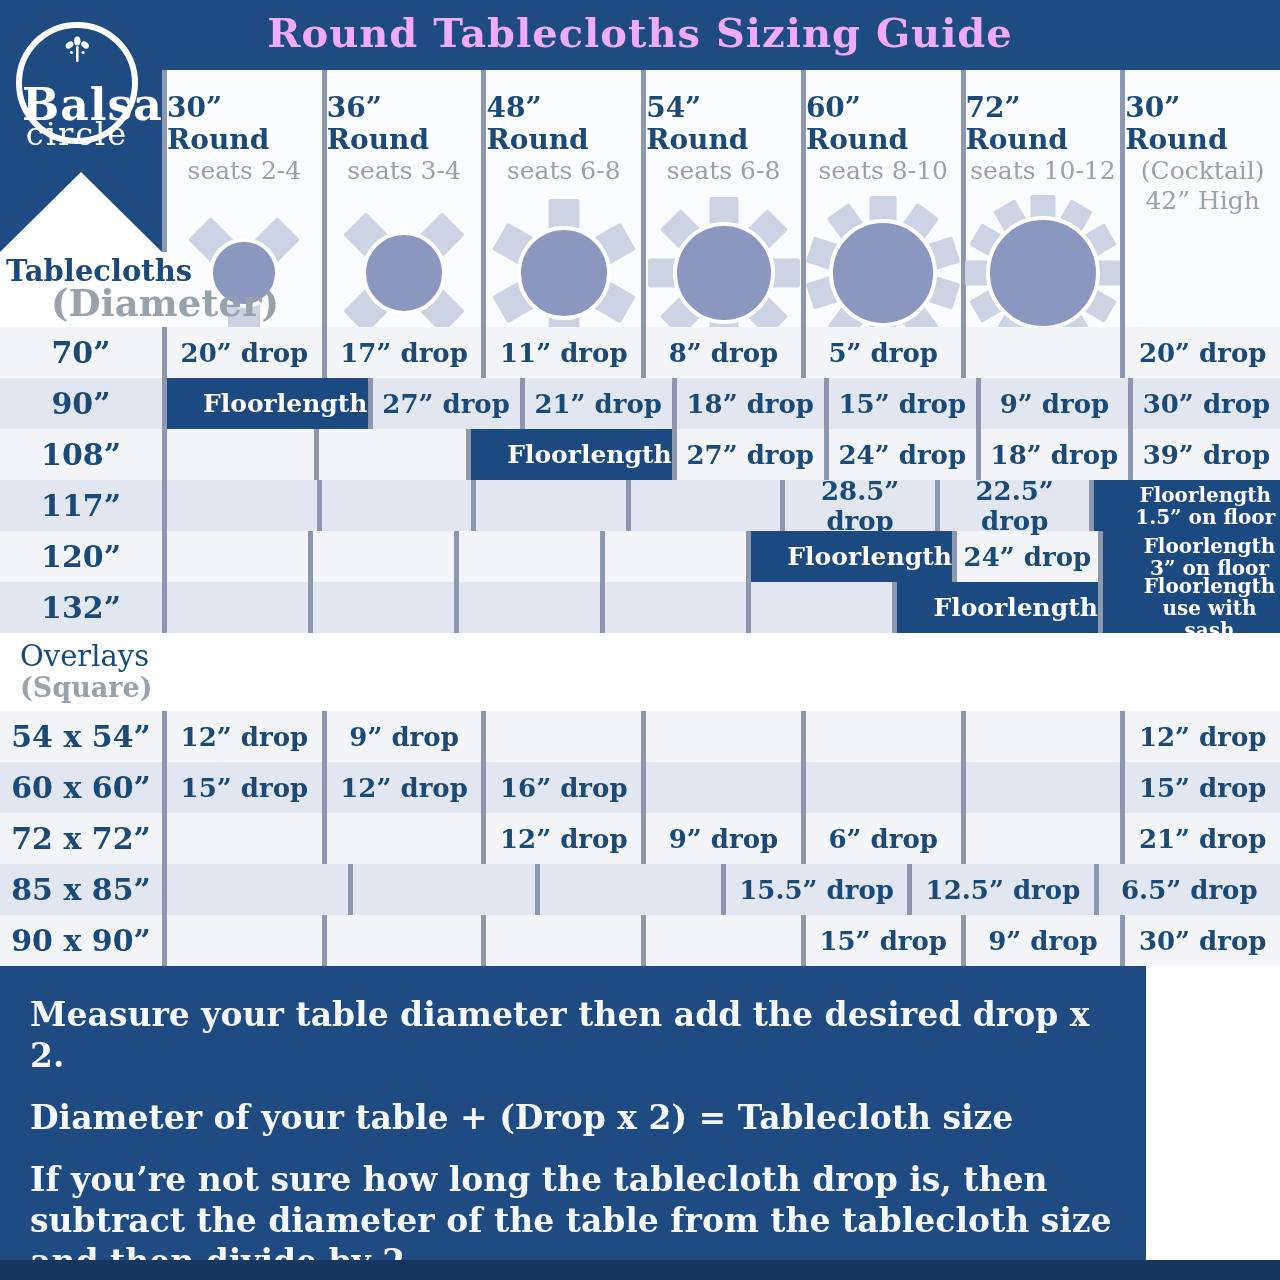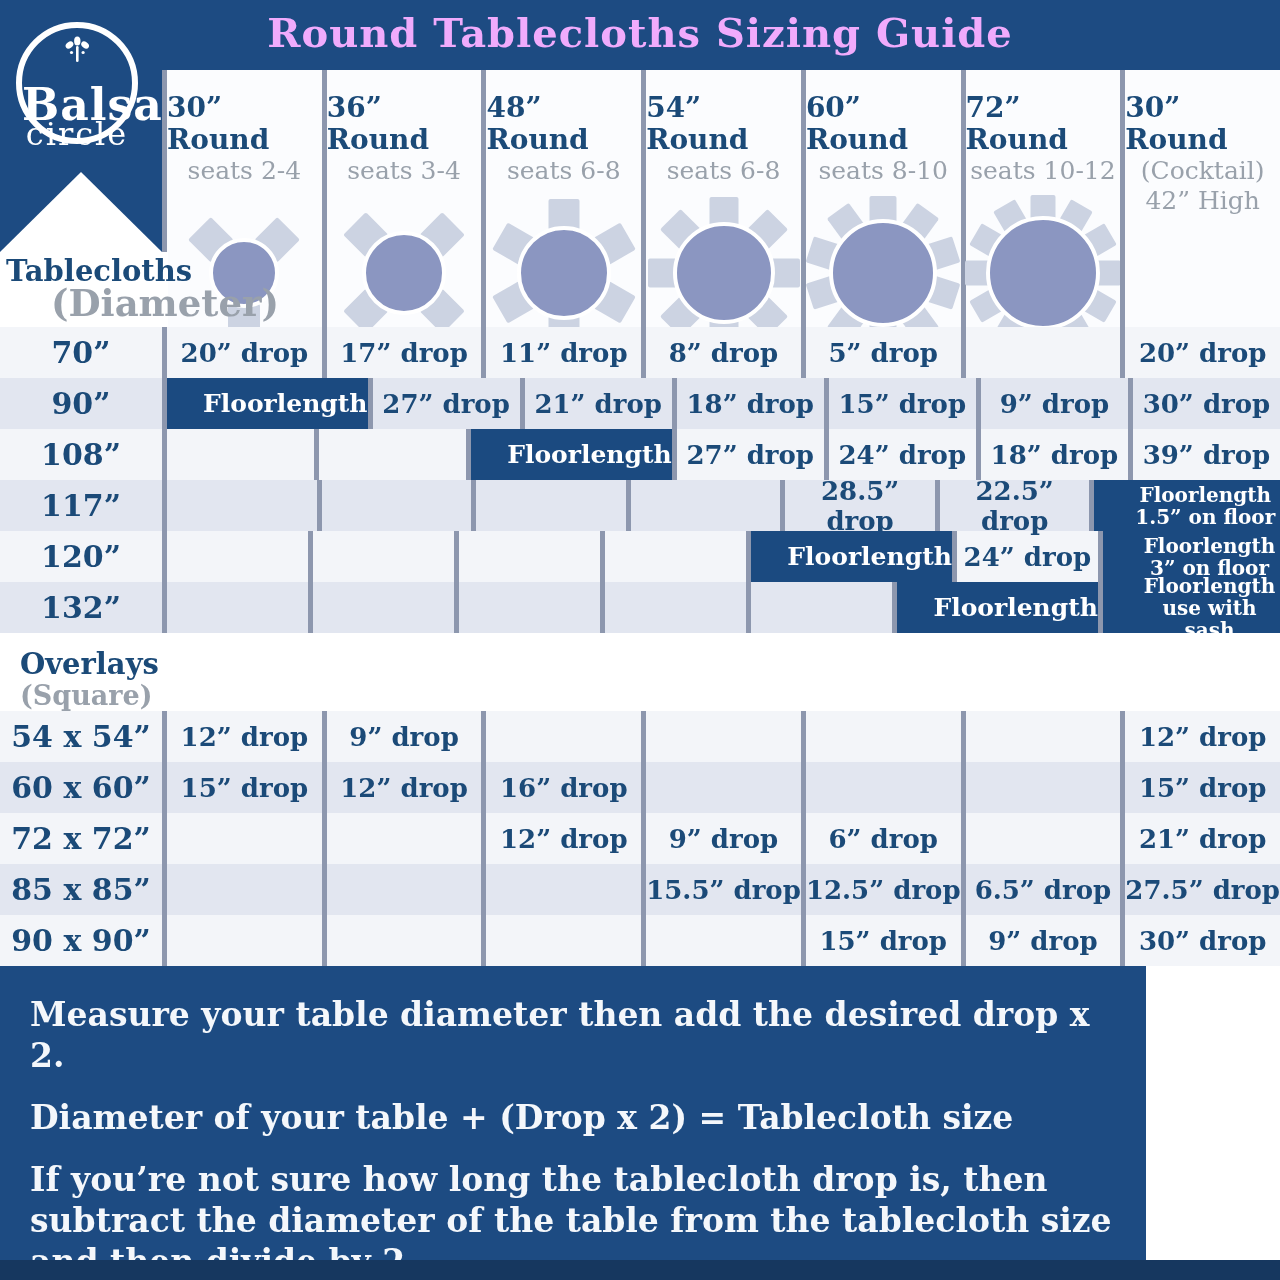--- a/index.html
+++ b/index.html
@@ -62,21 +62,21 @@
     display:flex;flex-direction:column;align-items:center;justify-content:center;
     font-size:26px;font-weight:bold;color:var(--text-navy);text-align:center;
   }
   .cell.floor{background:var(--cell-dark);color:#ffffff;font-size:25px;padding-left:36px;}
   .cell.floor.multi{font-size:20px;line-height:22px;}
   
   .overlays-head{
     position:absolute;top:633px;left:0;width:1280px;height:78px;background:#ffffff;
     padding:6px 0 0 20px;box-sizing:border-box;
   }
-  .overlays-head .l1{font-size:29px;font-weight:bold;color:var(--text-navy);line-height:34px;margin-top:8px;}
+  .overlays-head .l1{font-size:29px;font-weight:normal;color:var(--text-navy);line-height:34px;}
   .overlays-head .l2{font-size:27px;font-weight:bold;color:var(--text-gray);line-height:30px;}
   
   .footer{
     position:absolute;top:966px;left:0;width:1146px;height:314px;background:var(--navy);
     box-sizing:border-box;padding:28px 28px 0 30px;color:#f4f7fb;
   }
   .footer p{margin:0 0 21px 0;font-size:33px;font-weight:bold;line-height:41px;max-width:1222px;}
   .footer-strip{position:absolute;bottom:0;left:0;width:1280px;height:20px;background:var(--navy-strip);}
 </style>
 </head>
@@ -324,21 +324,20 @@
         <div class="cell">21” drop</div>
       </div>
       <div class="row dark">
         <div class="row-label">85 x 85”</div>
         <div class="cell"></div>
         <div class="cell"></div>
         <div class="cell"></div>
         <div class="cell">15.5” drop</div>
         <div class="cell">12.5” drop</div>
         <div class="cell">6.5” drop</div>
-        <div class="cell">27.5” drop</div>
       </div>
       <div class="row light">
         <div class="row-label">90 x 90”</div>
         <div class="cell"></div>
         <div class="cell"></div>
         <div class="cell"></div>
         <div class="cell"></div>
         <div class="cell">15” drop</div>
         <div class="cell">9” drop</div>
         <div class="cell">30” drop</div>

